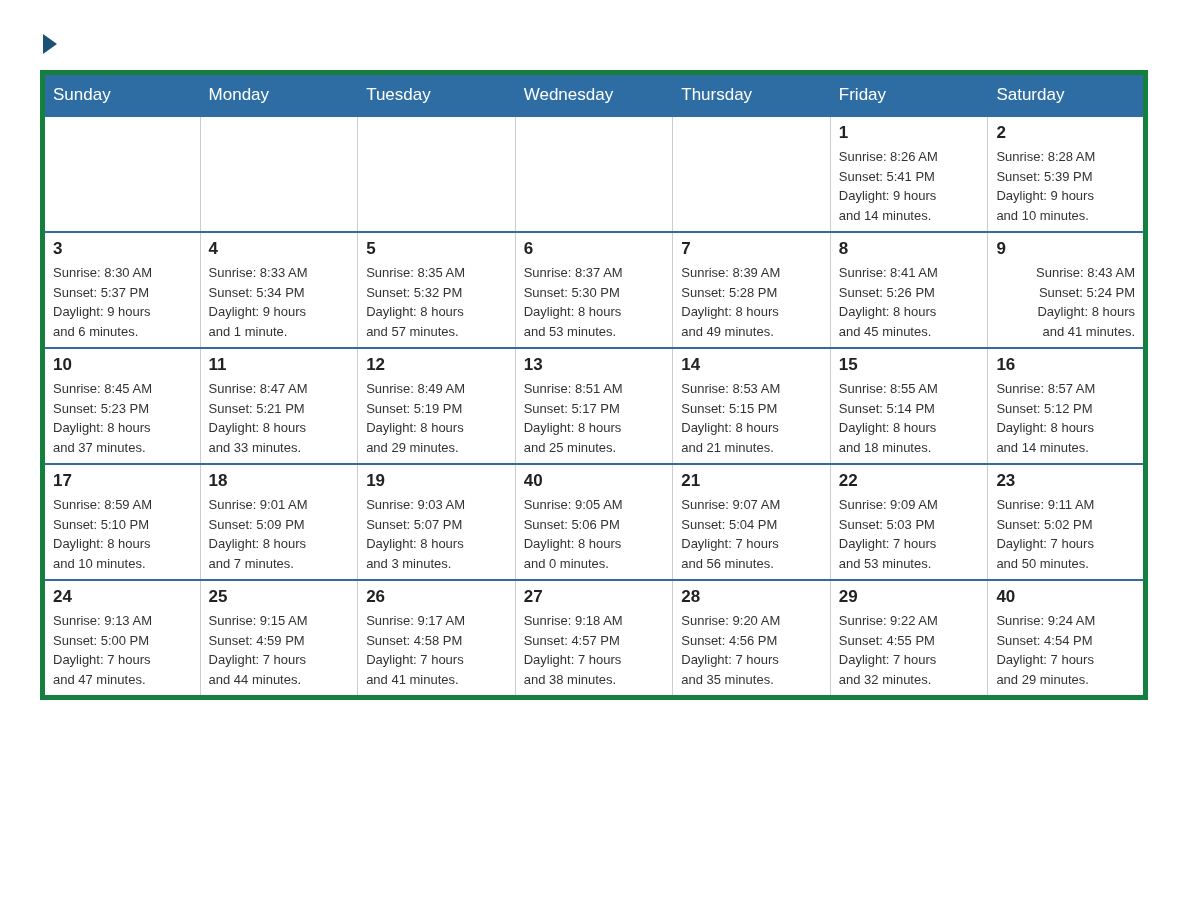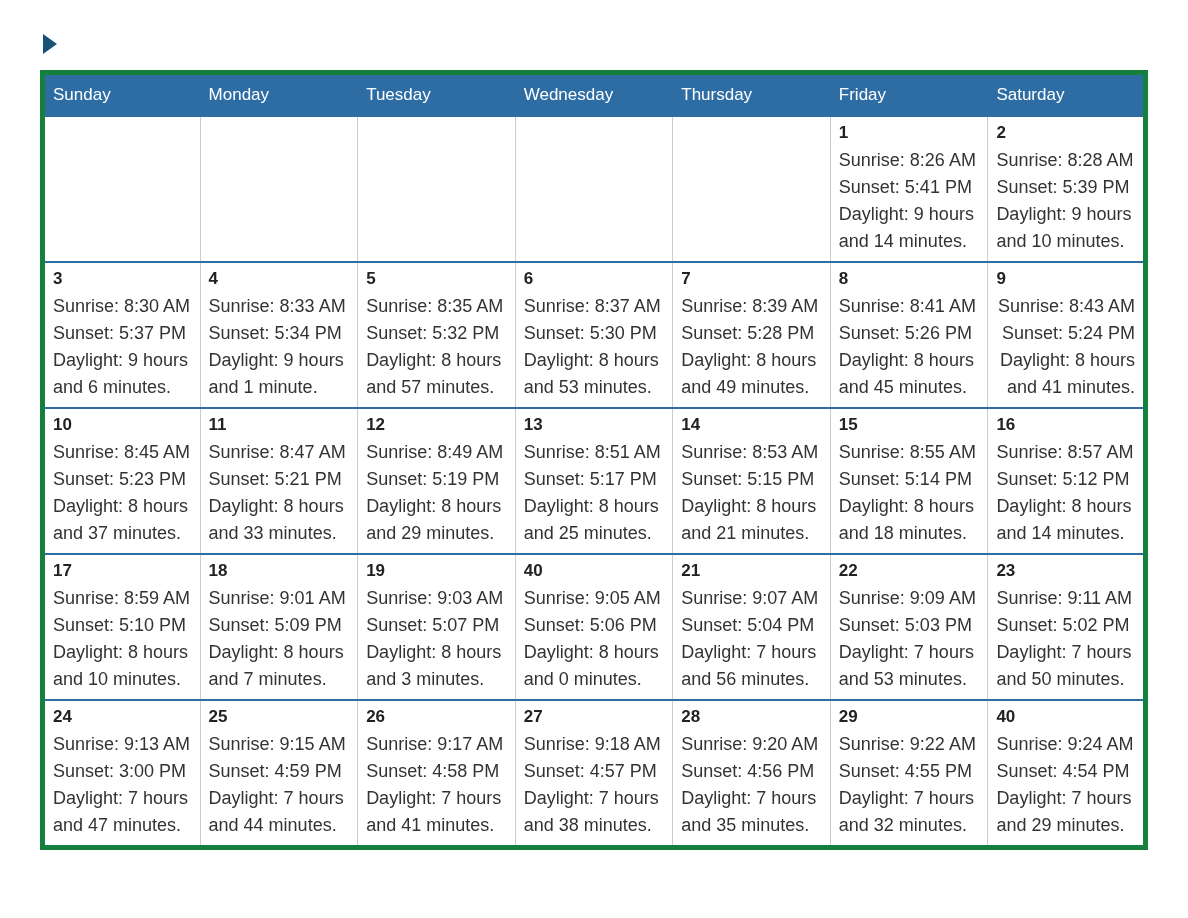--- a/index.html
+++ b/index.html
@@ -88,21 +88,21 @@
     .calendar tbody tr {
       border-top: 2px solid #2e6da4;
     }
     .day-num {
       font-size: 17px;
       font-weight: bold;
       color: #222;
       margin-bottom: 4px;
     }
     .day-info {
-      font-size: 18px;
+      font-size: 13px;
       color: #333;
       line-height: 1.5;
     }
     .empty-cell {
       background: #f9f9f9;
     }
   </style>
 </head>
 <body>
 
@@ -304,21 +304,21 @@
           <div class="day-info" style="white-space: pre-line;">Sunrise: 9:11 AM
 Sunset: 5:02 PM
 Daylight: 7 hours
 and 50 minutes.</div>
         </td>
       </tr>
       <tr>
         <td>
           <div class="day-num">24</div>
           <div class="day-info" style="white-space: pre-line;">Sunrise: 9:13 AM
-Sunset: 3:00 PM
+Sunset: 5:00 PM
 Daylight: 7 hours
 and 47 minutes.</div>
         </td>
         <td>
           <div class="day-num">25</div>
           <div class="day-info" style="white-space: pre-line;">Sunrise: 9:15 AM
 Sunset: 4:59 PM
 Daylight: 7 hours
 and 44 minutes.</div>
         </td>

